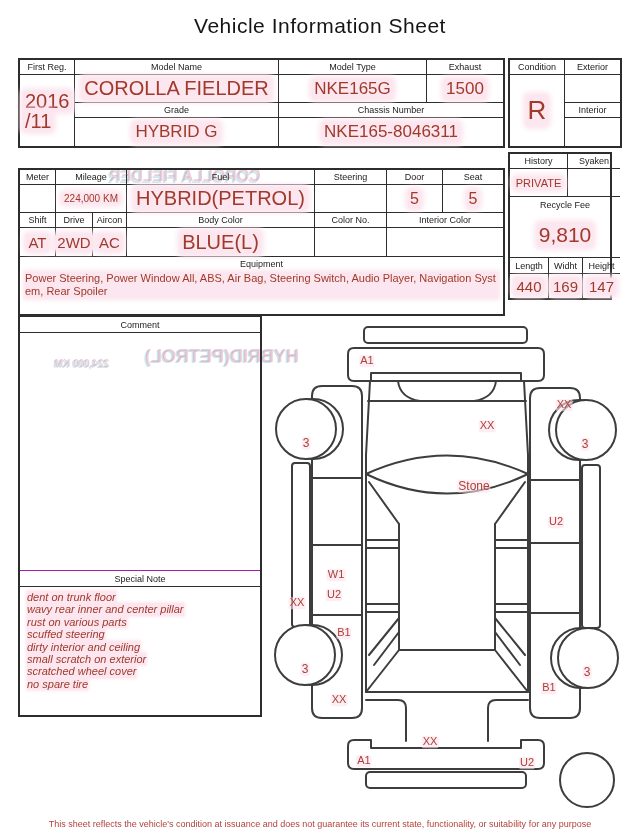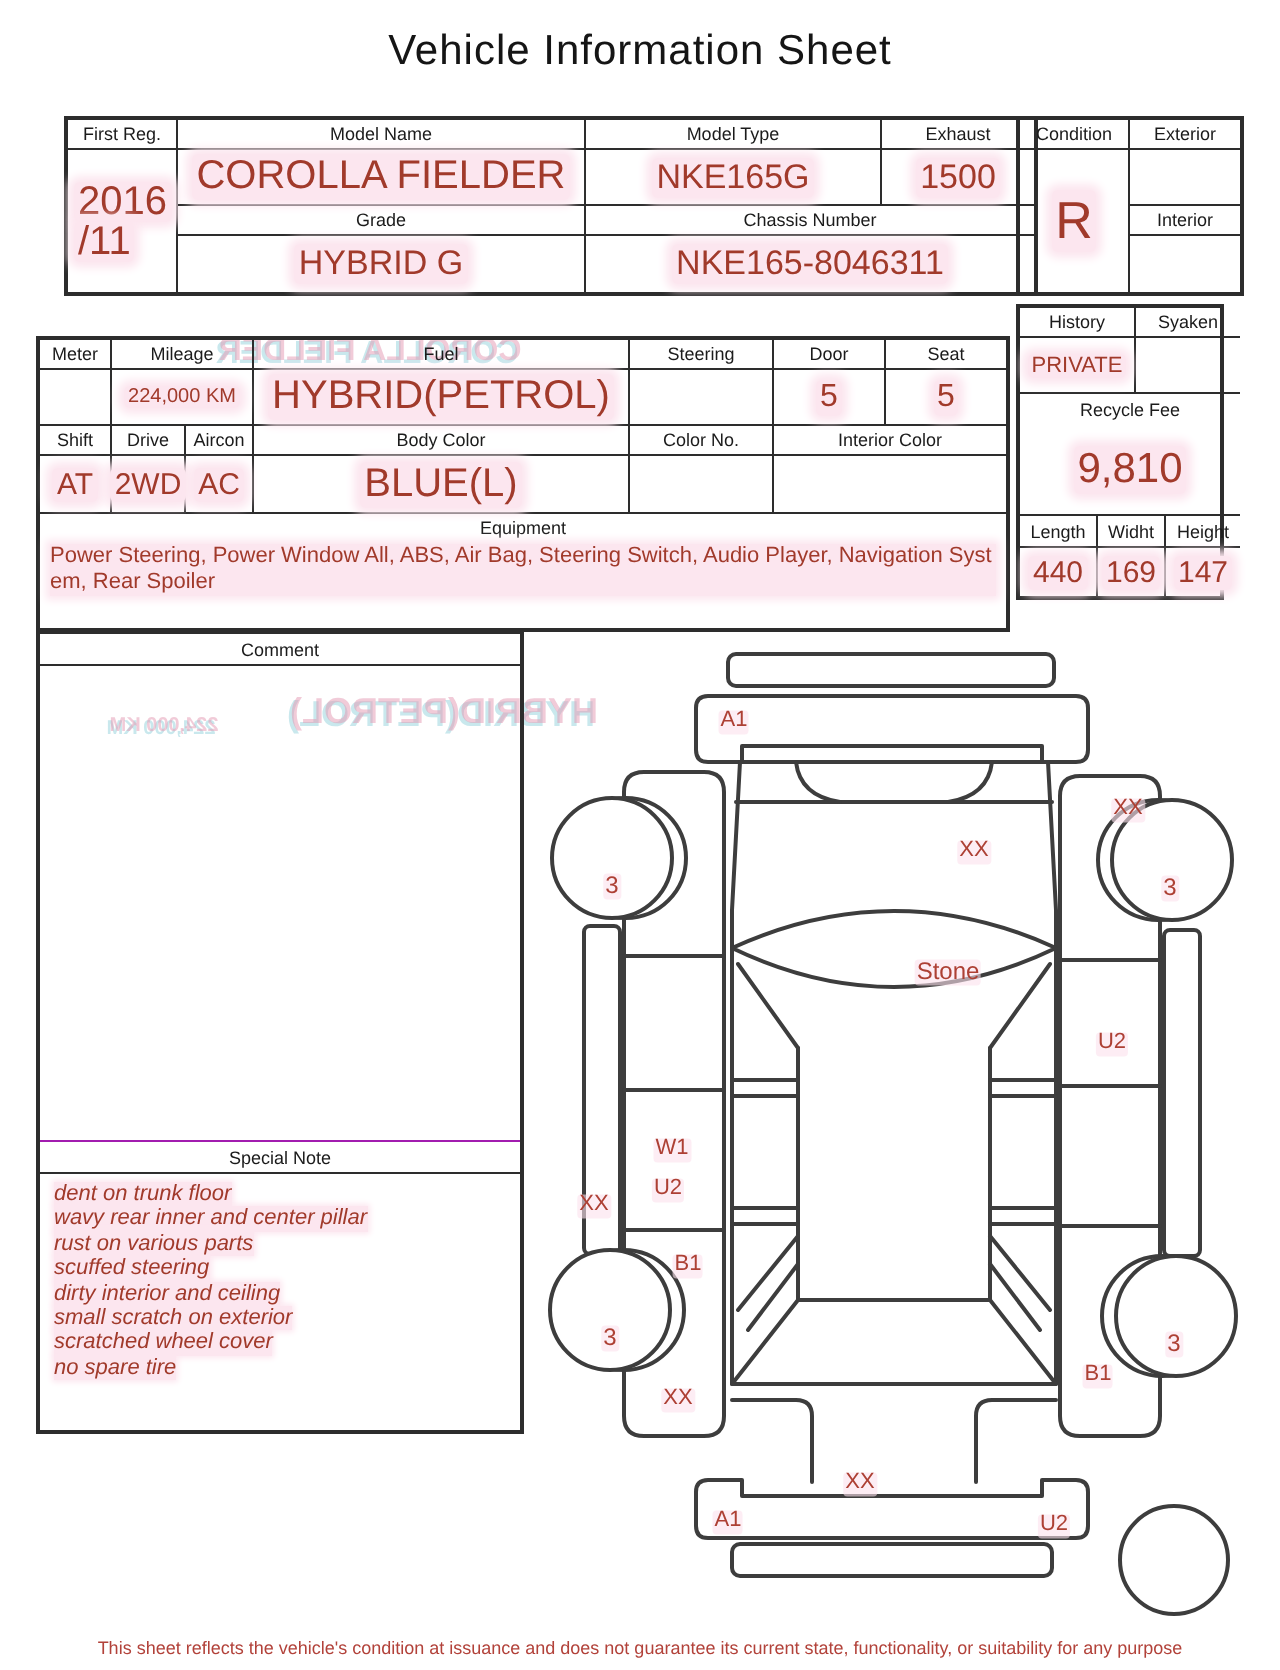--- a/index.html
+++ b/index.html
@@ -9,21 +9,21 @@
          font-size:21px;letter-spacing:.5px;color:#151515;z-index:2;}
   
   .box{position:absolute;border:2px solid #2d2d2d;display:grid;box-sizing:border-box;z-index:2;background:transparent;}
   .cell{display:flex;align-items:center;justify-content:center;position:relative;overflow:visible;box-sizing:border-box;}
   .br{border-right:1px solid #2d2d2d;} .bb{border-bottom:1px solid #2d2d2d;}
   .h{font-size:9px;color:#1b1b1b;white-space:nowrap;}
   .v{color:#a13a2b;white-space:nowrap;}
   .hl{background:#fce6ef;box-shadow:0 0 5px 3px #fce6ef;border-radius:3px;padding:0 2px;}
   .s10{font-size:10px;} .s11{font-size:11px;} .s15{font-size:15px;} .s16{font-size:16px;}
   .s17{font-size:17px;} .s20{font-size:20px;} .s21{font-size:21px;} .s26{font-size:26px;}
-  #box1{left:32px;top:58px;width:487px;height:90px;grid-template-columns:55px 204px 148px 76px;grid-template-rows:15px 28px 15px 28px;}
+  #box1{left:18px;top:58px;width:487px;height:90px;grid-template-columns:55px 204px 148px 76px;grid-template-rows:15px 28px 15px 28px;}
   #box1r{left:508px;top:58px;width:114px;height:90px;grid-template-columns:55px 55px;grid-template-rows:15px 28px 15px 28px;}
   #box2{left:18px;top:168px;width:487px;height:148px;grid-template-columns:36px 37px 34px 188px 72px 56px 60px;grid-template-rows:15px 28px 15px 29px 14px 1fr;}
   #box2r{left:508px;top:152px;width:104px;height:148px;grid-template-columns:39px 19px 15px 37px;grid-template-rows:15px 28px 15px 46px 16px 1fr;}
   .span2{grid-column:span 2;} .span4{grid-column:span 4;} .span7{grid-column:span 7;}
   .rowspan3{grid-row:span 3;}
   .firstreg{flex-direction:column;align-items:flex-start;padding-left:3px;line-height:20px;}
   .equiptext{align-items:flex-start;justify-content:flex-start;padding:1px 5px;}
   .equiptext span{font-size:11px;line-height:13px;color:#a13a2b;white-space:normal;word-break:break-all;
                   background:#fce6ef;box-shadow:0 0 4px 2px #fce6ef;}
   

